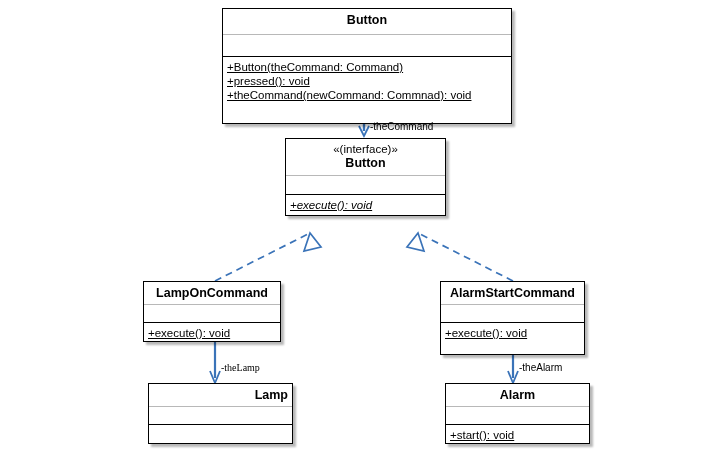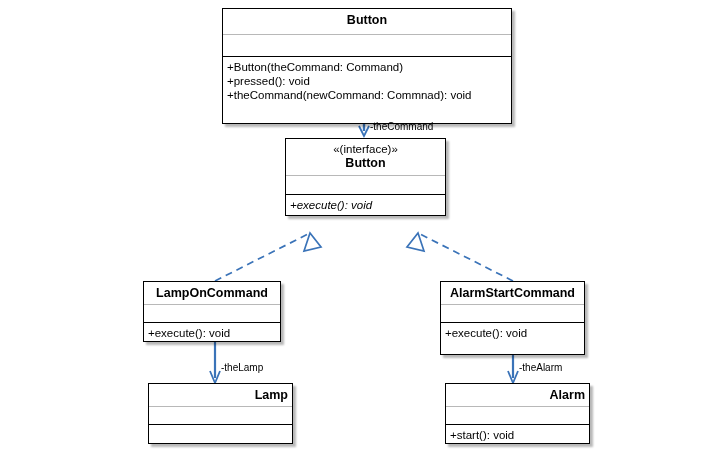--- a/index.html
+++ b/index.html
@@ -47,20 +47,21 @@
     line-height: 13px;
   }
   .compartment-attrs {
     border-bottom: 1.3px solid #000000;
     box-sizing: border-box;
     min-height: 18px;
   }
   .compartment-ops {
     box-sizing: border-box;
     padding: 3px 4px 4px 4px;
+    text-decoration: underline;
   }
   .op-line {
     font-size: 11.5px;
     color: #000000;
     line-height: 14px;
     white-space: nowrap;
   }
   .op-line.italic {
     font-style: italic;
   }
@@ -154,26 +155,26 @@
   </div>
 
   <div class="uml-class" style="left:148px; top:383px; width:145px; height:61px;">
     <div class="compartment-name" style="height:23px;text-align:right;">
       <span>Lamp</span>
     </div>
     <div class="compartment-attrs" style="height:17px;"></div>
   </div>
 
   <div class="uml-class" style="left:445px; top:383px; width:145px; height:61px;">
-    <div class="compartment-name" style="height:23px;text-align:right;">
+    <div class="compartment-name" style="height:23px;">
       <span>Alarm</span>
     </div>
     <div class="compartment-attrs" style="height:17px;"></div>
     <div class="compartment-ops">
       <div class="op-line">+start(): void</div>
     </div>
   </div>
 
   <div class="edge-label" style="left:370px; top:120px;">-theCommand</div>
-  <div class="edge-label" style="left:221px; top:361px;">-theLamp</div>
+  <div class="edge-label" style="left:221px; top:361px;font-family:Liberation Serif, serif;">-theLamp</div>
   <div class="edge-label" style="left:519px; top:361px;">-theAlarm</div>
 
 </div>
 
 </body></html>

